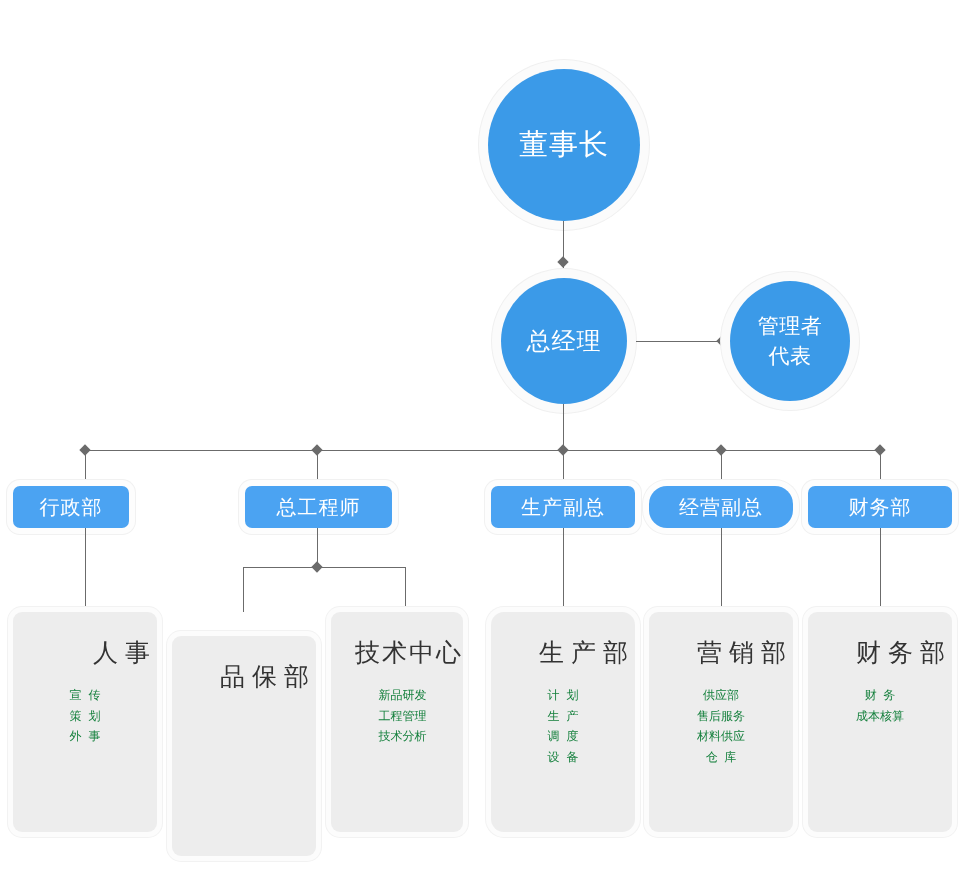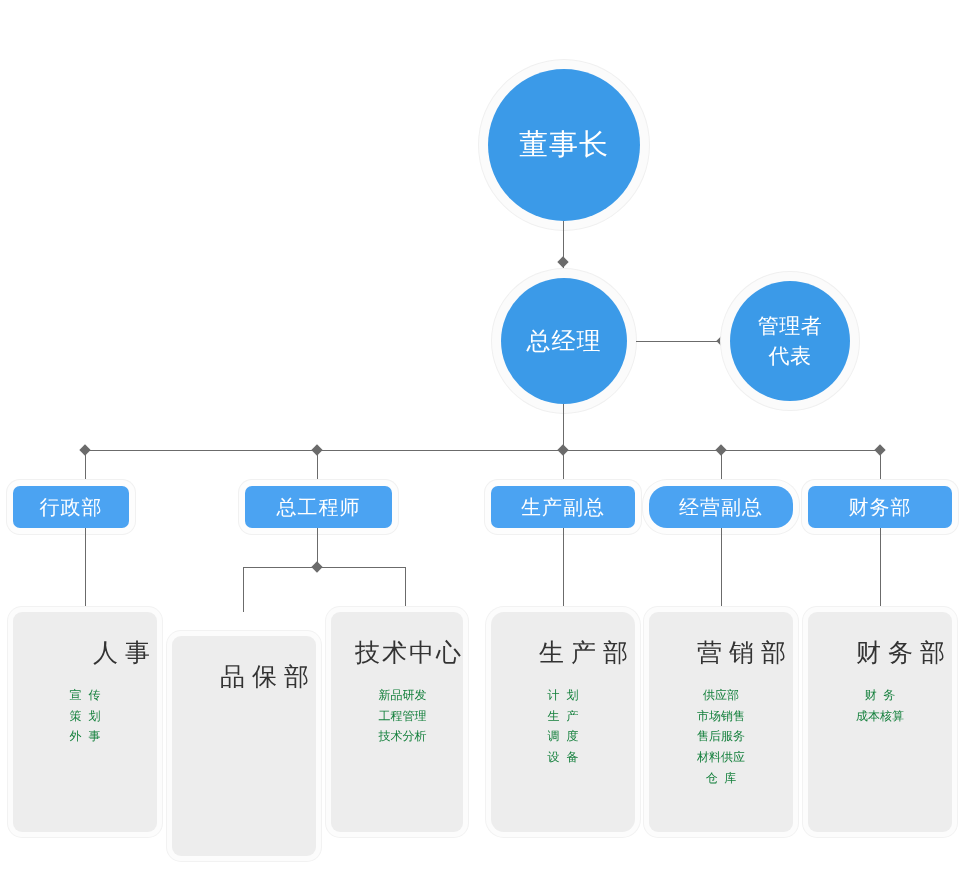--- a/index.html
+++ b/index.html
@@ -235,21 +235,20 @@
       <li class="spaced">生产</li>
       <li class="spaced">调度</li>
       <li class="spaced">设备</li>
     </ul>
   </div>
 
   <div class="detail-box" style="left:649px; top:612px; width:144px; height:220px;">
     <div class="detail-title">营销部</div>
     <ul class="detail-list">
       <li>供应部</li>
-      <li>市场销售</li>
       <li>售后服务</li>
       <li>材料供应</li>
       <li>仓&nbsp;&nbsp;库</li>
     </ul>
   </div>
 
   <div class="detail-box" style="left:808px; top:612px; width:144px; height:220px;">
     <div class="detail-title">财务部</div>
     <ul class="detail-list">
       <li>财&nbsp;&nbsp;务</li>

